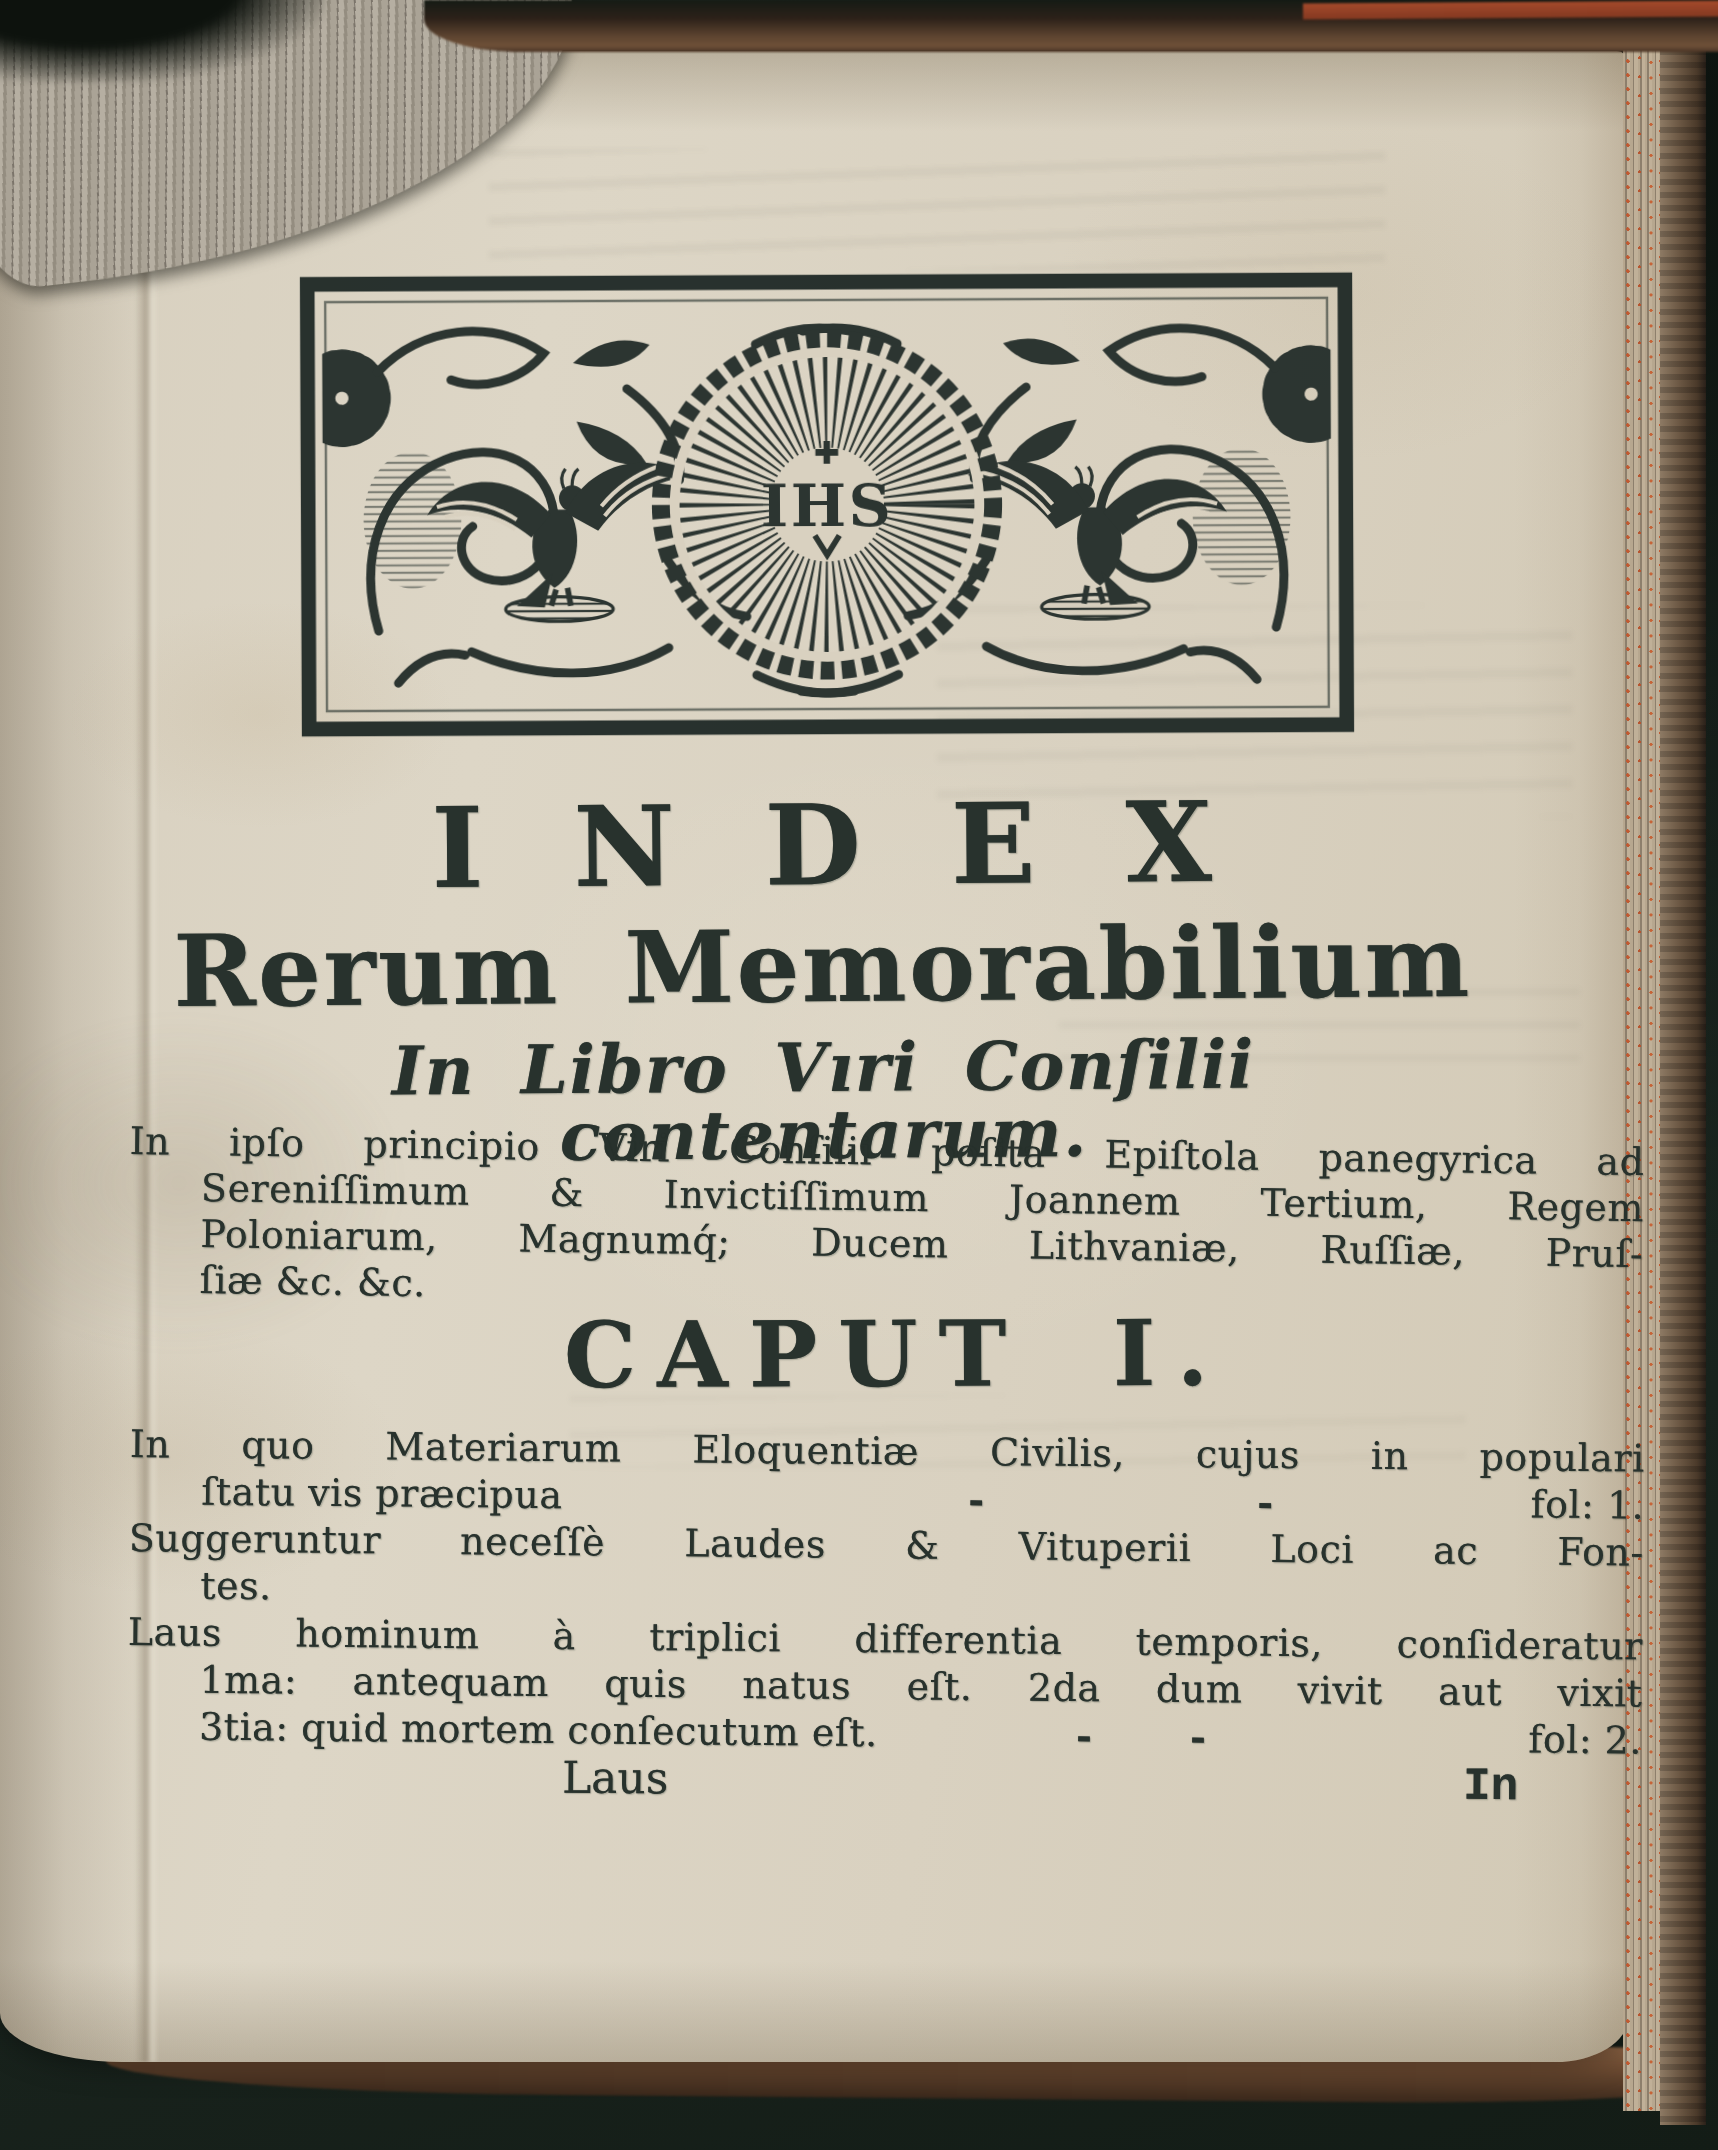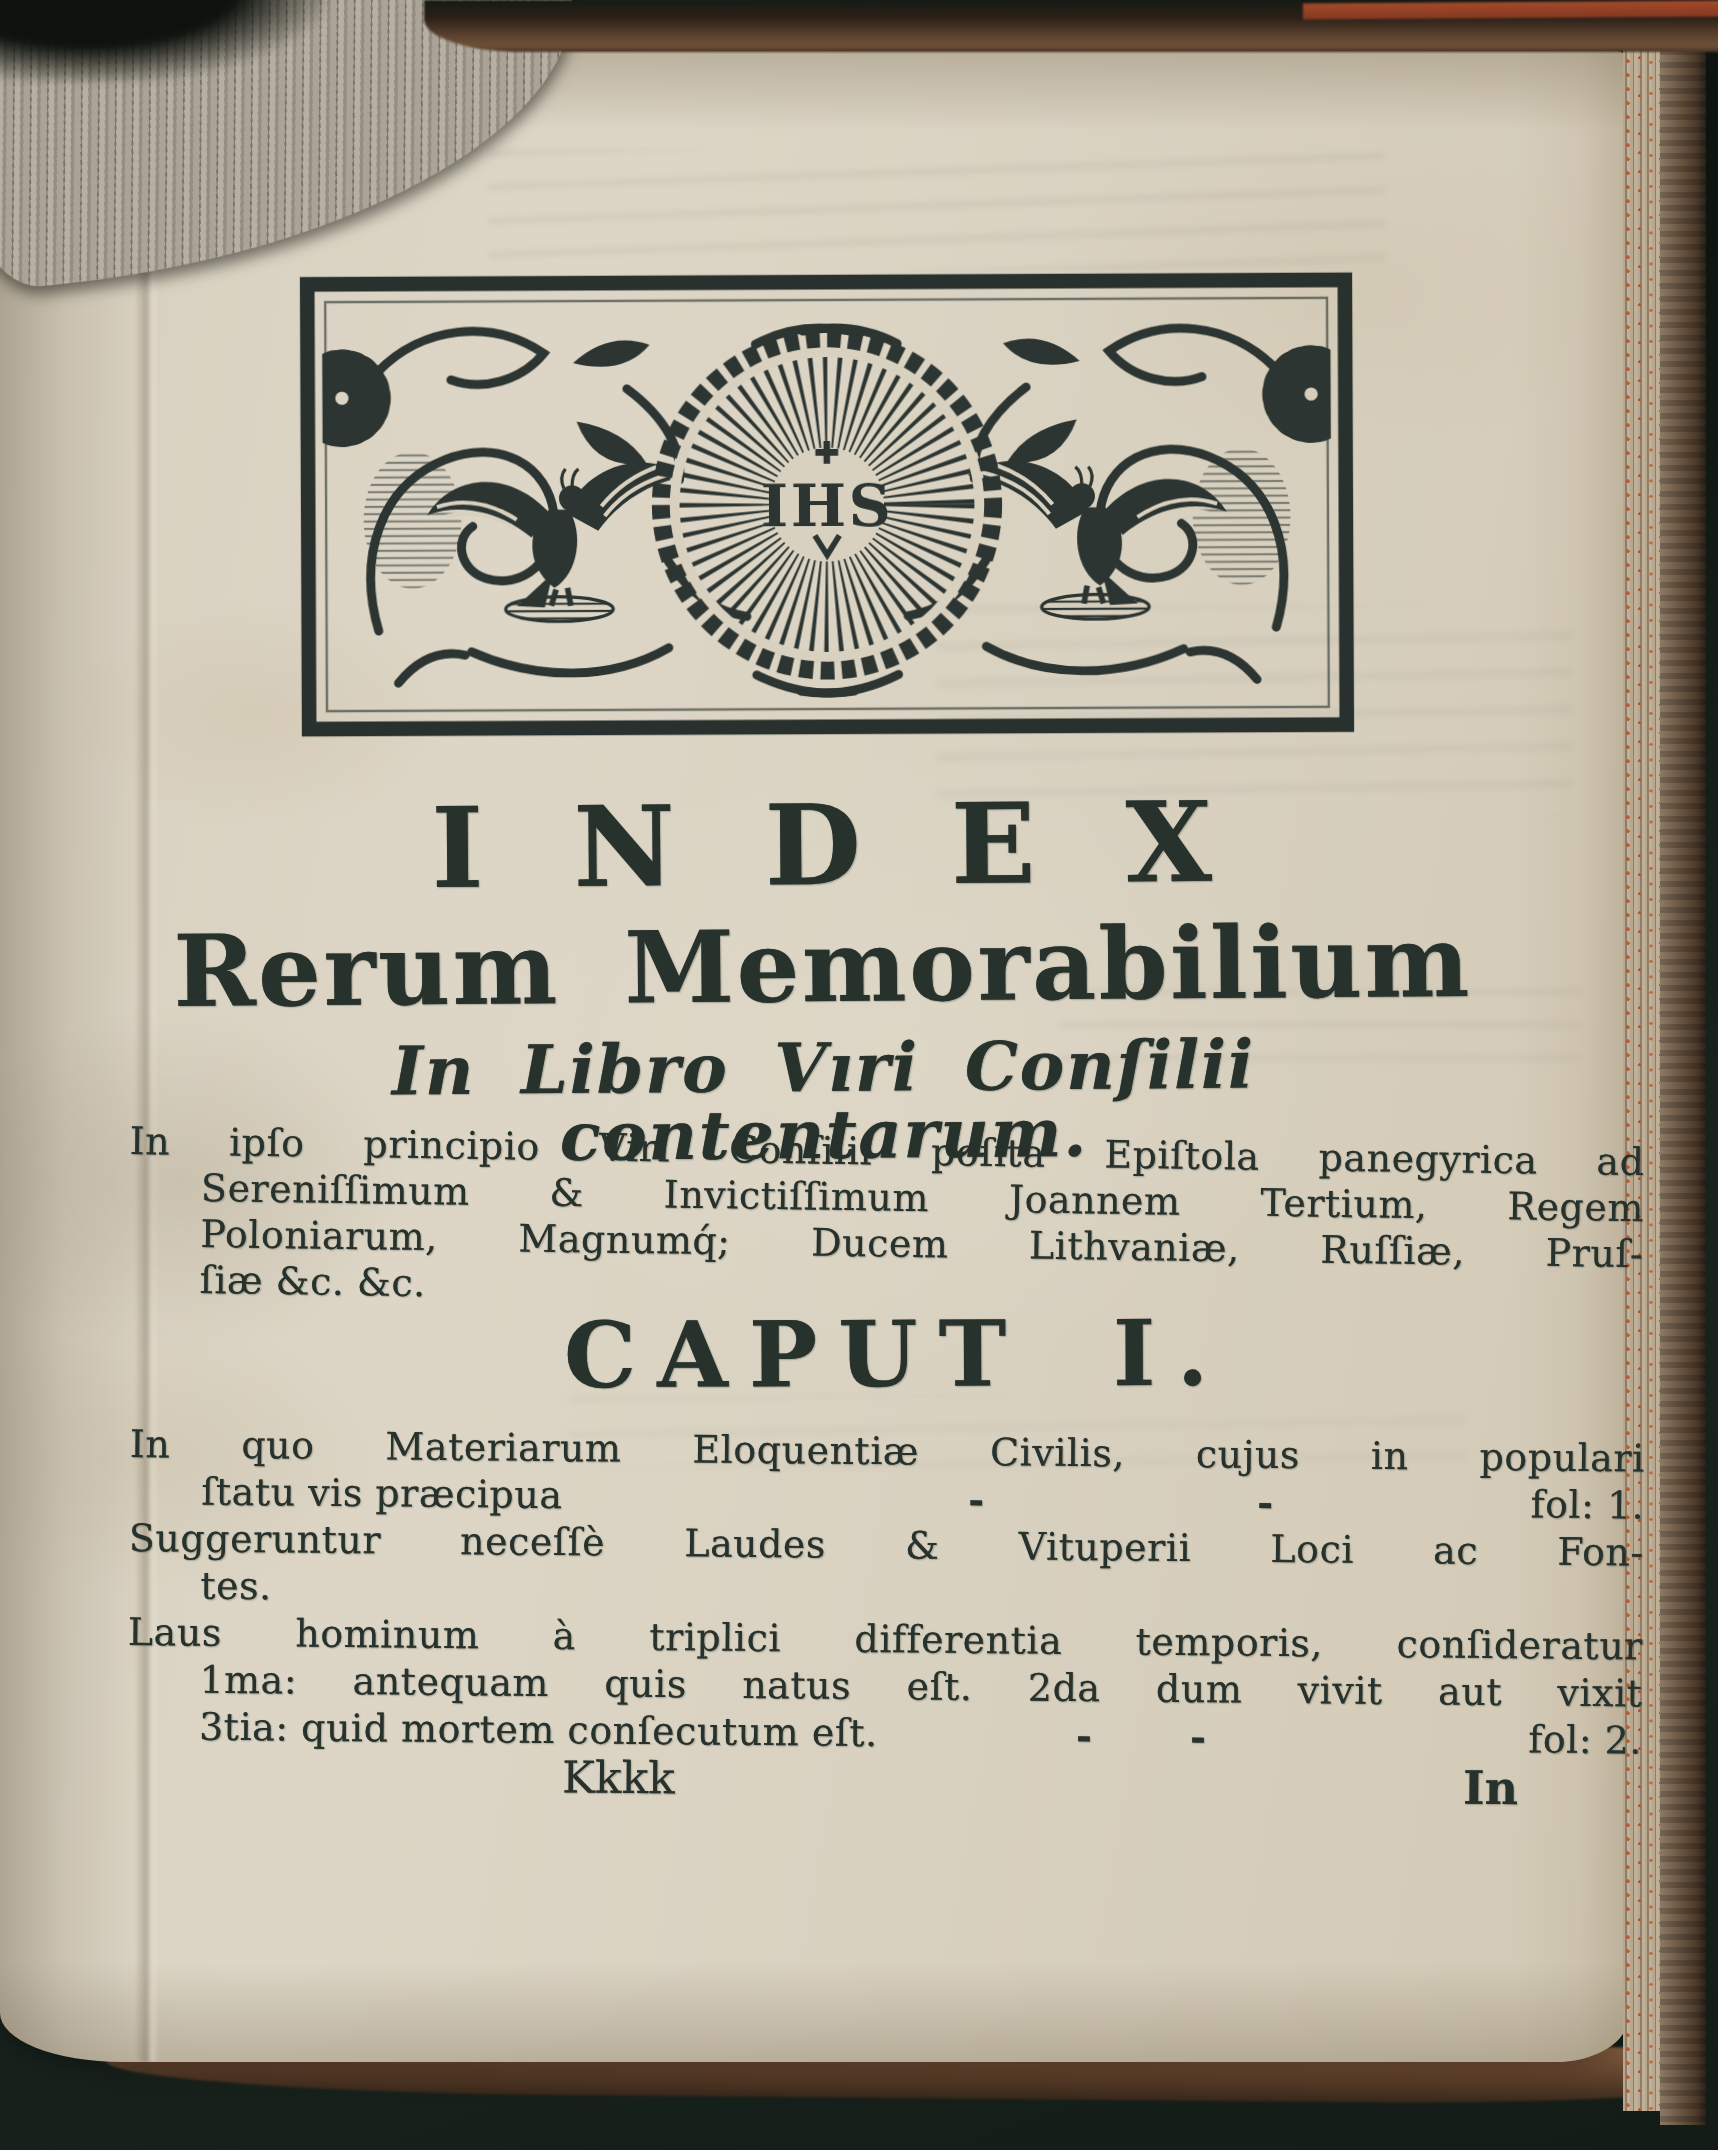--- a/index.html
+++ b/index.html
@@ -124,21 +124,21 @@
     font-size:91px;font-weight:bold;letter-spacing:21px;word-spacing:33px;line-height:1.2;}
 
   .entries{left:130px;top:1421px;width:1515px;z-index:5;transform:rotate(.55deg);transform-origin:0 0;line-height:47px;}
   .folio-line{position:relative;}
   .dash{position:absolute;font-weight:bold;}
   .e1d1{left:839px;} .e1d2{left:1128px;}
   .e3d1{left:949px;} .e3d2{left:1063px;}
   .folio{position:absolute;right:0;}
 
   .sig{left:562px;top:1752px;z-index:5;font-size:44px;transform:rotate(.4deg);}
-  .catch{left:1463px;top:1761px;z-index:5;font-size:46px;font-weight:bold;transform:rotate(.4deg);}
+  .catch{left:1463px;top:1761px;z-index:5;font-size:46px;font-weight:bold;transform:rotate(.4deg);font-family:Liberation Mono, monospace;}
 </style>
 </head>
 <body>
 
 <div class="abs edge-bottom"></div>
 <div class="abs edge-speckle"></div>
 <div class="abs edge-wood"></div>
 
 <div class="abs paper">
   <div class="abs crease"></div>
@@ -242,15 +242,15 @@
   <div class="line full">Laus hominum à triplici differentia temporis, conſideratur</div>
   <div class="line full hang">1ma: antequam quis natus eſt.  2da dum vivit aut vixit</div>
   <div class="line short hang folio-line">
     <span>3tia: quid mortem conſecutum eſt.</span>
     <span class="dash e3d1">-</span>
     <span class="dash e3d2">-</span>
     <span class="folio">fol: 2.</span>
   </div>
 </div>
 
-<div class="abs sig ink">Kkkk</div>
+<div class="abs sig ink">Laus</div>
 <div class="abs catch ink">In</div>
 
 
 </body></html>

